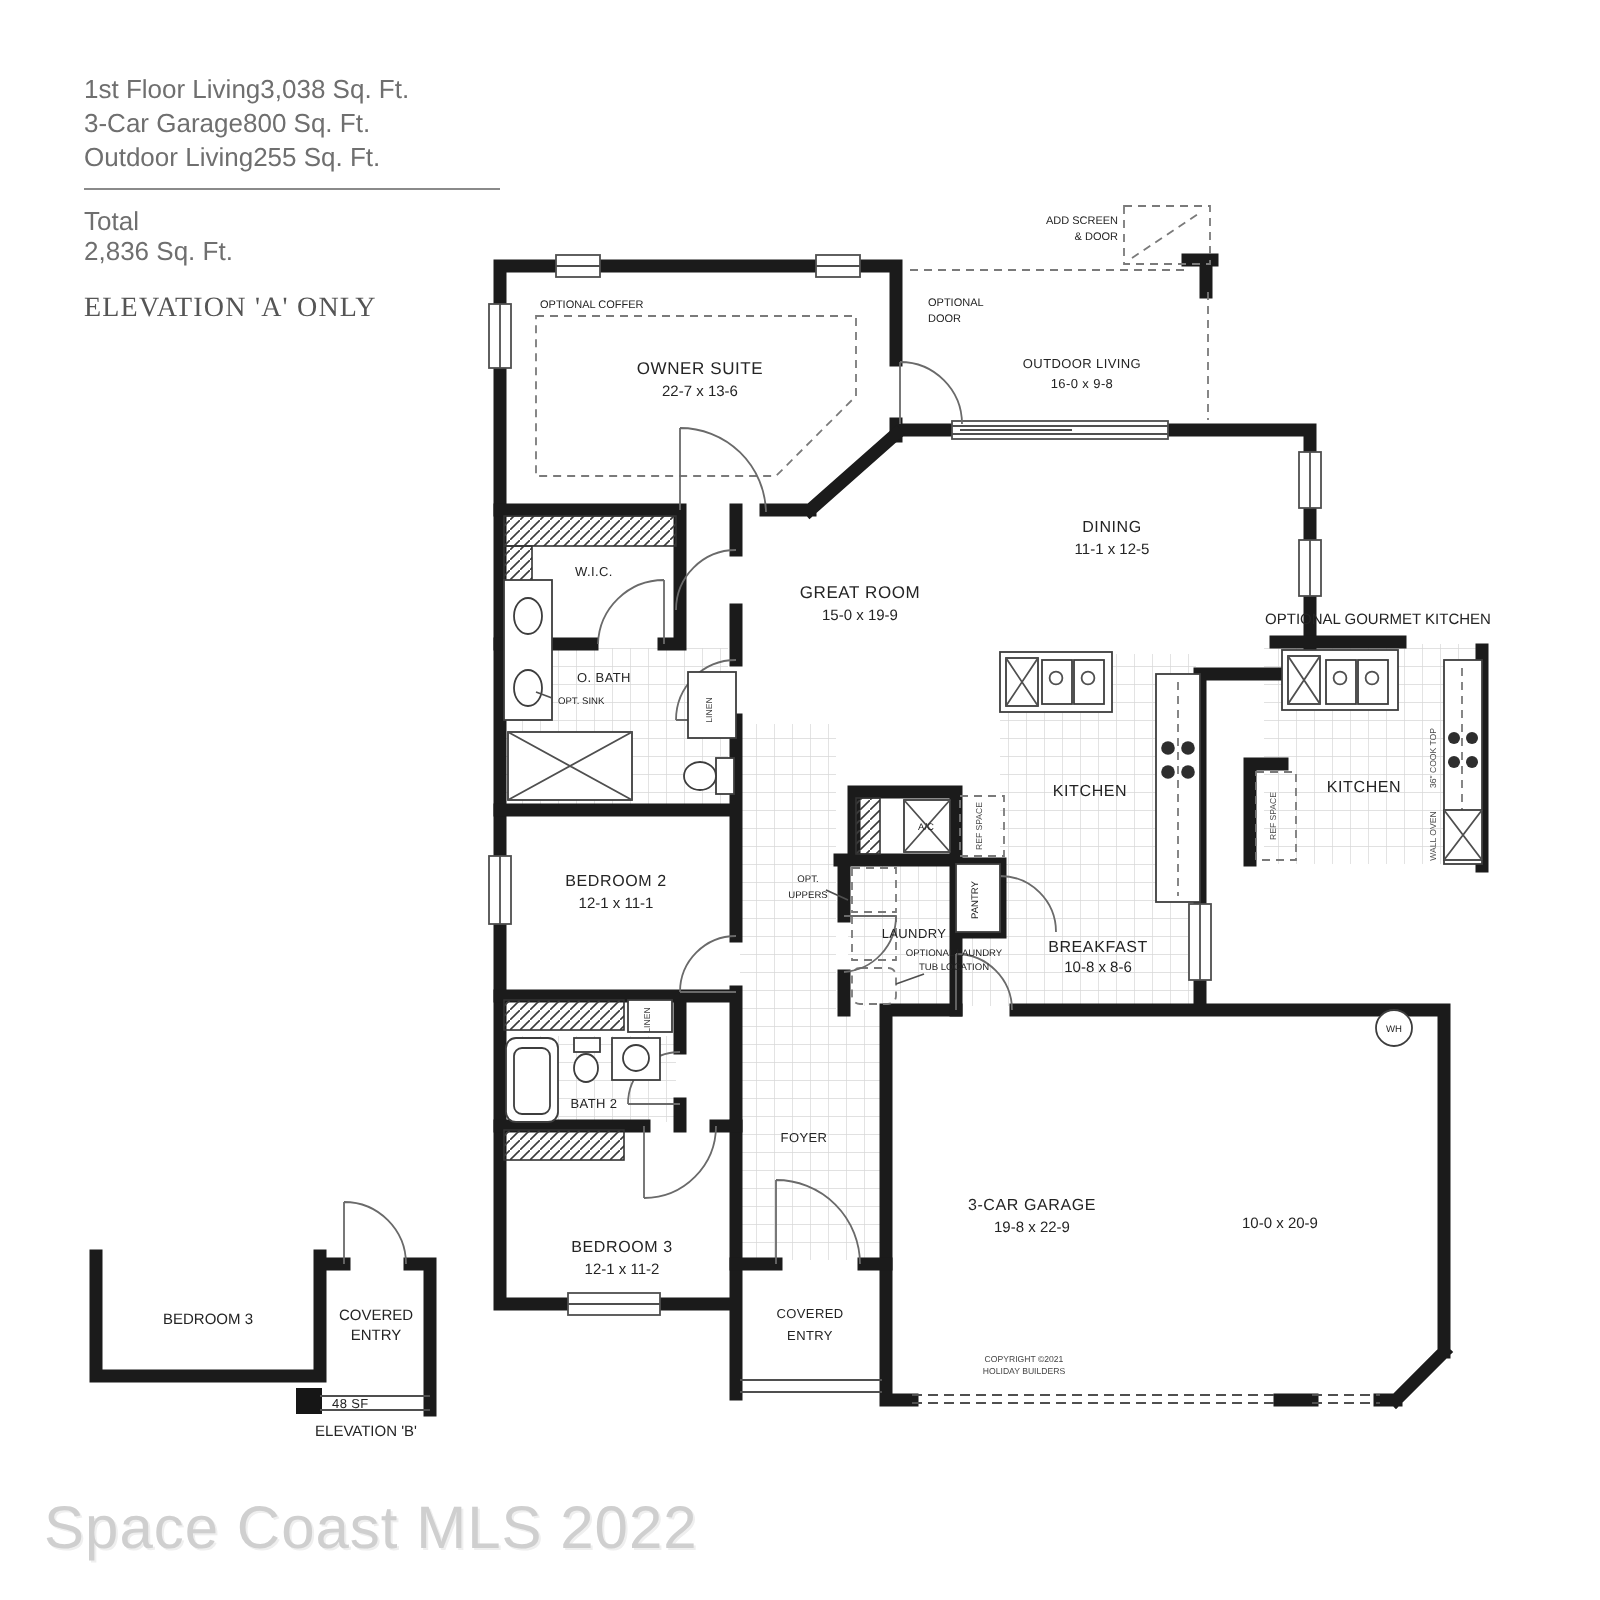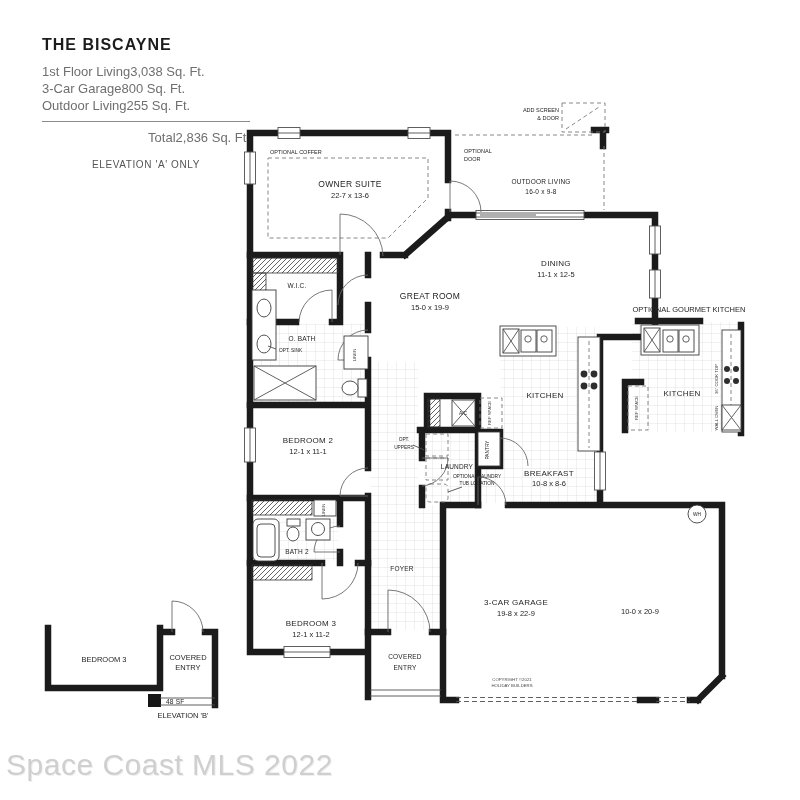--- a/index.html
+++ b/index.html
@@ -3,24 +3,24 @@
 <meta charset="utf-8">
 <style>
   html,body{margin:0;padding:0;background:#fff;}
   body{width:800px;height:800px;position:relative;overflow:hidden;
        font-family:"Liberation Sans",sans-serif;}
   
   .tb{position:absolute;left:42px;top:36px;width:208px;color:#6f6f6f;}
   .tb h1{margin:0 0 9px 0;font-size:16px;font-weight:bold;letter-spacing:1px;color:#1c1c1c;}
   .tb .row{display:flex;font-size:13px;line-height:1.32;}
   .tb .sep{border:none;border-top:1.6px solid #8a8a8a;margin:7px 0 8px 0;}
-  .tb .total{display:flex;justify-content:flex-end;font-size:13px;}
-  .tb .note{text-align:center;font-size:10px;letter-spacing:.6px;color:#555;margin-top:14px;}
+  .tb .total{display:flex;justify-content:space-between;font-size:13px;flex-direction:column;}
+  .tb .note{font-size:14px;letter-spacing:.6px;color:#555;margin-top:14px;font-family:Liberation Serif, serif;}
   
-  .wm{position:absolute;left:6px;top:748px;font-size:30px;color:#cfcfcf;
+  .wm{position:absolute;left:22px;top:748px;font-size:30px;color:#cfcfcf;
       letter-spacing:.5px;text-shadow:1px 1px 0 #efefef;}
   
   svg{position:absolute;left:0;top:0;}
   .wall{stroke:#1b1b1b;stroke-width:6.5;fill:none;stroke-linecap:square;}
   .thin{stroke:#4f4f4f;stroke-width:.9;fill:none;}
   .thinw{stroke:#4f4f4f;stroke-width:.9;fill:#fff;}
   .door{stroke:#6a6a6a;stroke-width:.9;fill:none;}
   .dash{stroke:#7a7a7a;stroke-width:.9;fill:none;stroke-dasharray:4 3;}
   .fix{stroke:#3d3d3d;stroke-width:.9;fill:#fff;}
   .hatchbox{fill:url(#hatchP);stroke:#333;stroke-width:.8;}
@@ -34,21 +34,20 @@
   .xs{font-size:5.5px;}
   .xxs{font-size:4.8px;}
   .micro{font-size:4.3px;fill:#454545;}
   .start{text-anchor:start;}
   .end{text-anchor:end;}
 </style>
 </head>
 <body>
 
 <div class="tb">
-  <h1>THE BISCAYNE</h1>
   <div class="row">
     <span>1st Floor Living</span>
     <span>3,038 Sq. Ft.</span>
   </div>
   <div class="row">
     <span>3-Car Garage</span>
     <span>800 Sq. Ft.</span>
   </div>
   <div class="row">
     <span>Outdoor Living</span>

